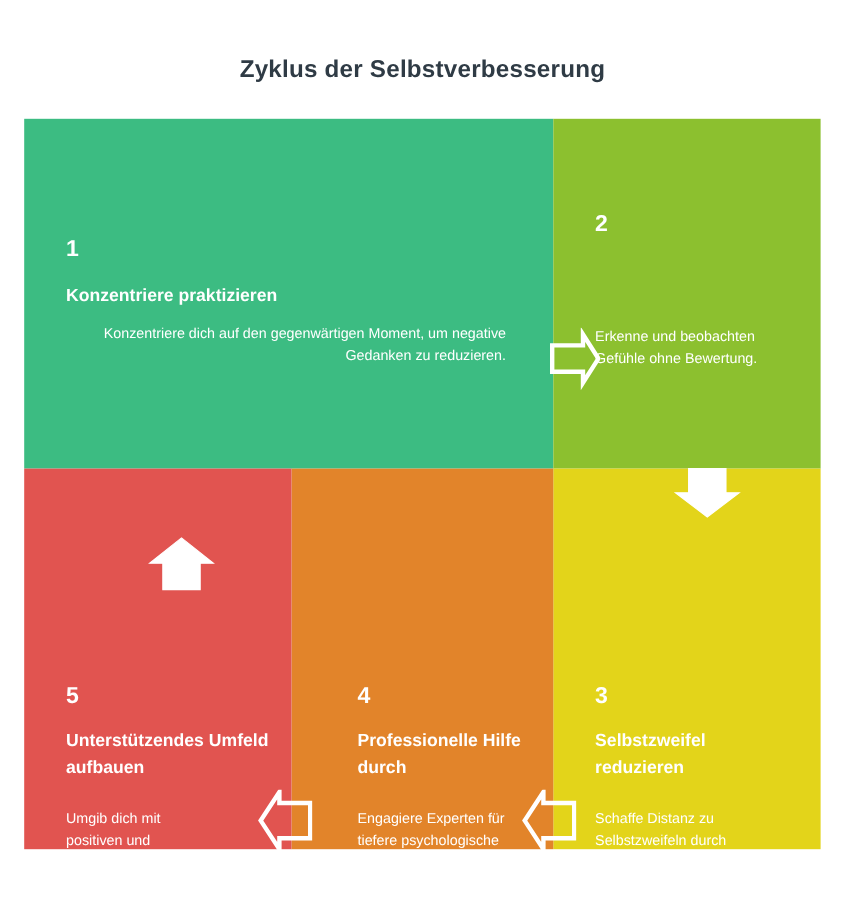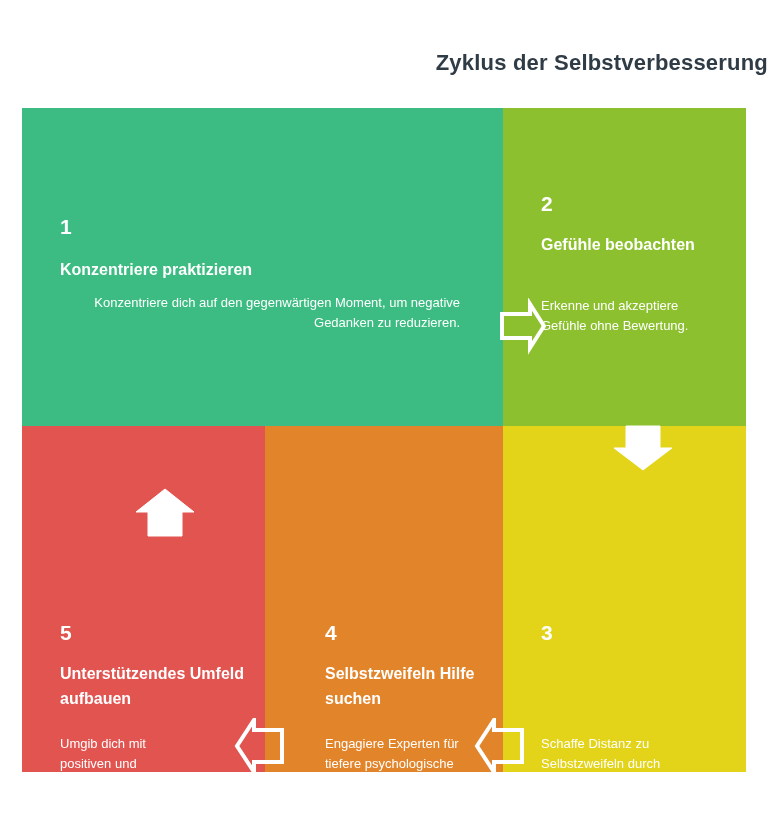--- a/index.html
+++ b/index.html
@@ -19,21 +19,21 @@
     width: 768px;
     height: 816px;
     box-sizing: border-box;
   }
 
   .title {
     position: absolute;
     top: 50px;
     left: 0;
     width: 768px;
-    text-align: right;
+    text-align: center;
     font-size: 22px;
     font-weight: bold;
     color: #2f3b45;
     letter-spacing: 0.2px;
   }
 
   .diagram {
     position: absolute;
     left: 22px;
     top: 108px;
@@ -143,32 +143,32 @@
   <div class="diagram">
 
     <div class="cell" id="cell-1" style="background:#3cbc82;">
       <div class="num">1</div>
       <div class="heading">Konzentriere praktizieren</div>
       <div class="body">Konzentriere dich auf den gegenwärtigen Moment, um negative Gedanken zu reduzieren.</div>
     </div>
 
     <div class="cell" id="cell-2" style="background:#8cc02f;">
       <div class="num">2</div>
-      <div class="heading">Gefühle beobachten</div>
-      <div class="body">Erkenne und akzeptiere Gefühle ohne Bewertung.</div>
+      <div class="body">Erkenne und beobachten Gefühle ohne Bewertung.</div>
     </div>
 
     <div class="cell" id="cell-3" style="background:#e3d41a;">
       <div class="num">3</div>
+      <div class="heading">Selbstzweifel reduzieren</div>
       <div class="body">Schaffe Distanz zu Selbstzweifeln durch Achtsamkeit.</div>
     </div>
 
     <div class="cell" id="cell-4" style="background:#e2842a;">
       <div class="num">4</div>
-      <div class="heading">Selbstzweifeln Hilfe suchen</div>
+      <div class="heading">Professionelle Hilfe durch</div>
       <div class="body">Engagiere Experten für tiefere psychologische Unterstützung.</div>
     </div>
 
     <div class="cell" id="cell-5" style="background:#e15450;">
       <div class="num">5</div>
       <div class="heading">Unterstützendes Umfeld aufbauen</div>
       <div class="body">Umgib dich mit positiven und aufbauenden Menschen.</div>
     </div>
 
     <svg class="arrow" id="arrow-1-2" width="46" height="62" viewBox="0 0 46 62">

